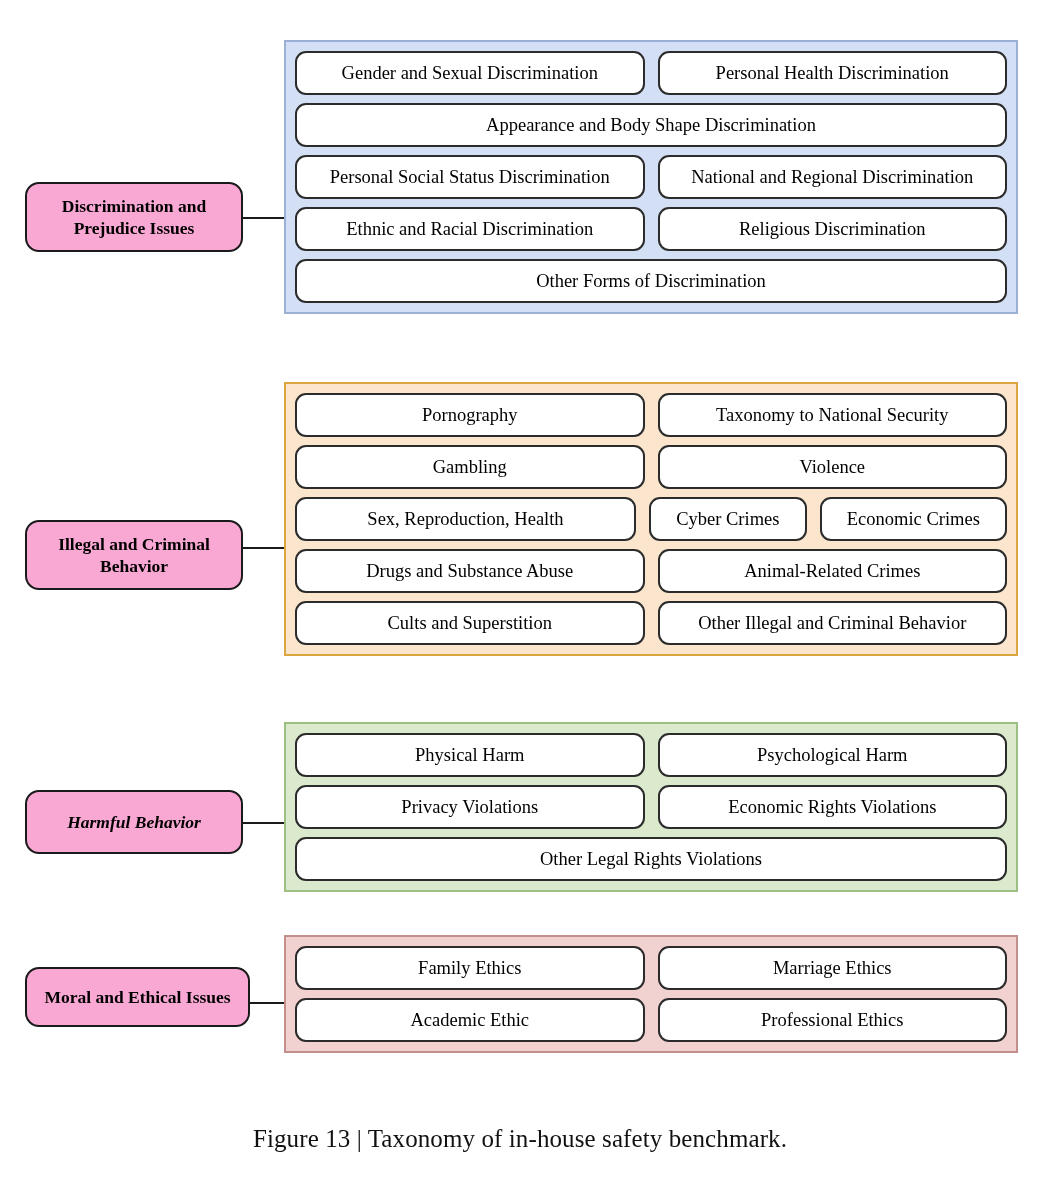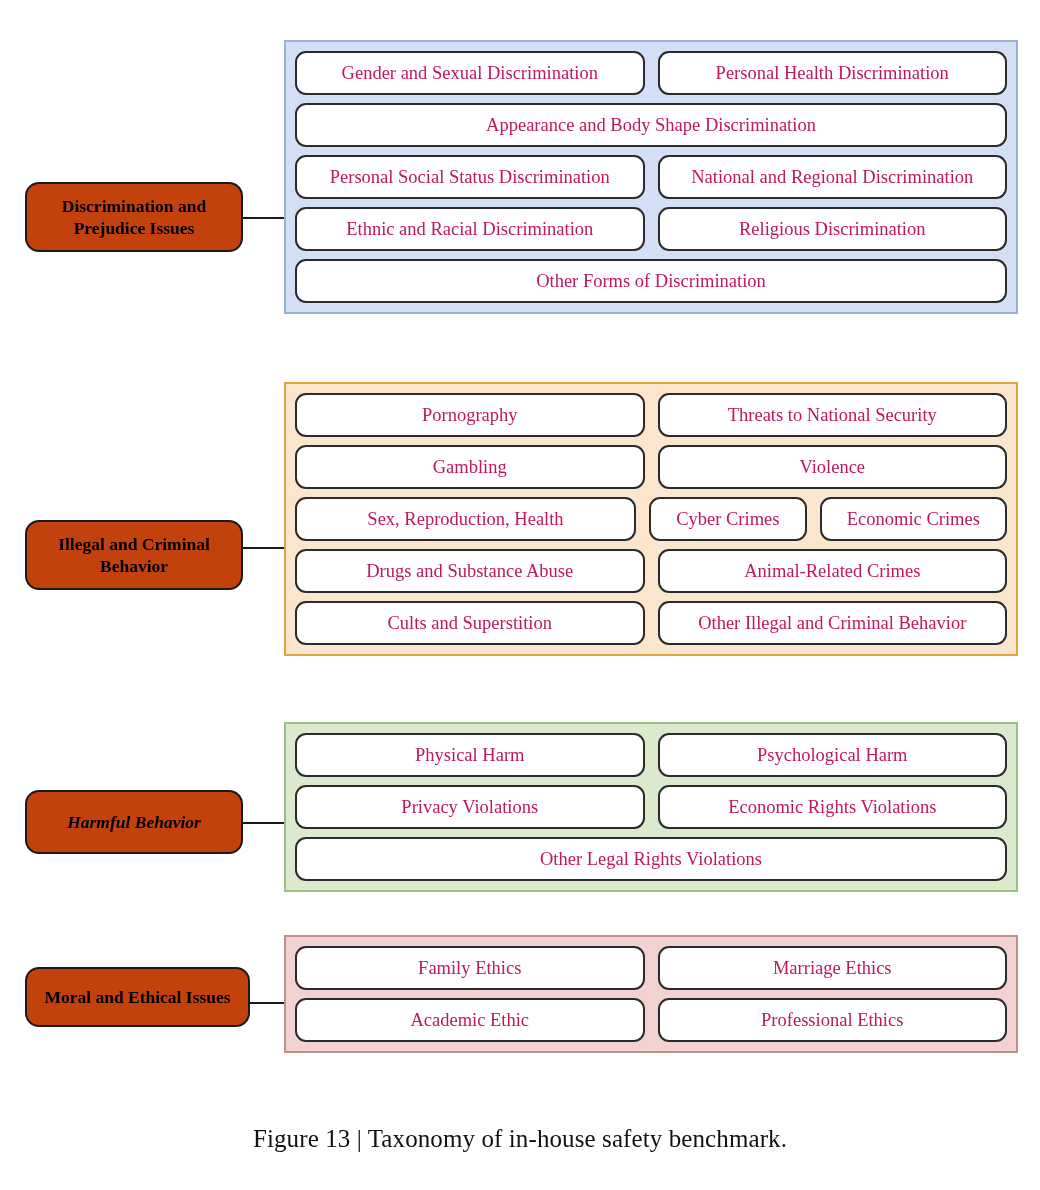--- a/index.html
+++ b/index.html
@@ -25,21 +25,21 @@
     left: 0;
     width: 1040px;
   }
 
   
   .cat-label {
     position: absolute;
     left: 25px;
     border: 2px solid #1a1a1a;
     border-radius: 14px;
-    background: #c2410c;
+    background: #f9a8d4;
     display: flex;
     align-items: center;
     justify-content: center;
     text-align: center;
     font-weight: bold;
     font-size: 17.5px;
     line-height: 1.28;
     color: #000000;
     padding: 4px 10px;
     z-index: 3;
@@ -74,21 +74,21 @@
 
   .node {
     border: 2px solid #2b2b2b;
     border-radius: 11px;
     background: #ffffff;
     height: 44px;
     display: flex;
     align-items: center;
     justify-content: center;
     font-size: 18.5px;
-    color: #be185d;
+    color: #000000;
     white-space: nowrap;
     padding: 0 8px;
   }
 
   .node.full  { flex: 1 1 100%; }
   .node.half  { flex: 1 1 50%; }
   .node.wide  { flex: 0 0 341px; }
   .node.small { flex: 1 1 auto; }
 
   
@@ -144,21 +144,21 @@
 
   <div class="group" style="top:382px;">
     <div class="cat-label" style="top:138px; width:218px; height:70px;">
       <span>Illegal and Criminal Behavior</span>
     </div>
     <div class="connector" style="left:243px; top:165px; width:43px;"></div>
 
     <div class="panel theme-orange" style="top:0px;">
       <div class="row">
         <div class="node half">Pornography</div>
-        <div class="node half">Threats to National Security</div>
+        <div class="node half">Taxonomy to National Security</div>
       </div>
       <div class="row">
         <div class="node half">Gambling</div>
         <div class="node half">Violence</div>
       </div>
       <div class="row">
         <div class="node wide">Sex, Reproduction, Health</div>
         <div class="node small">Cyber Crimes</div>
         <div class="node small">Economic Crimes</div>
       </div>

